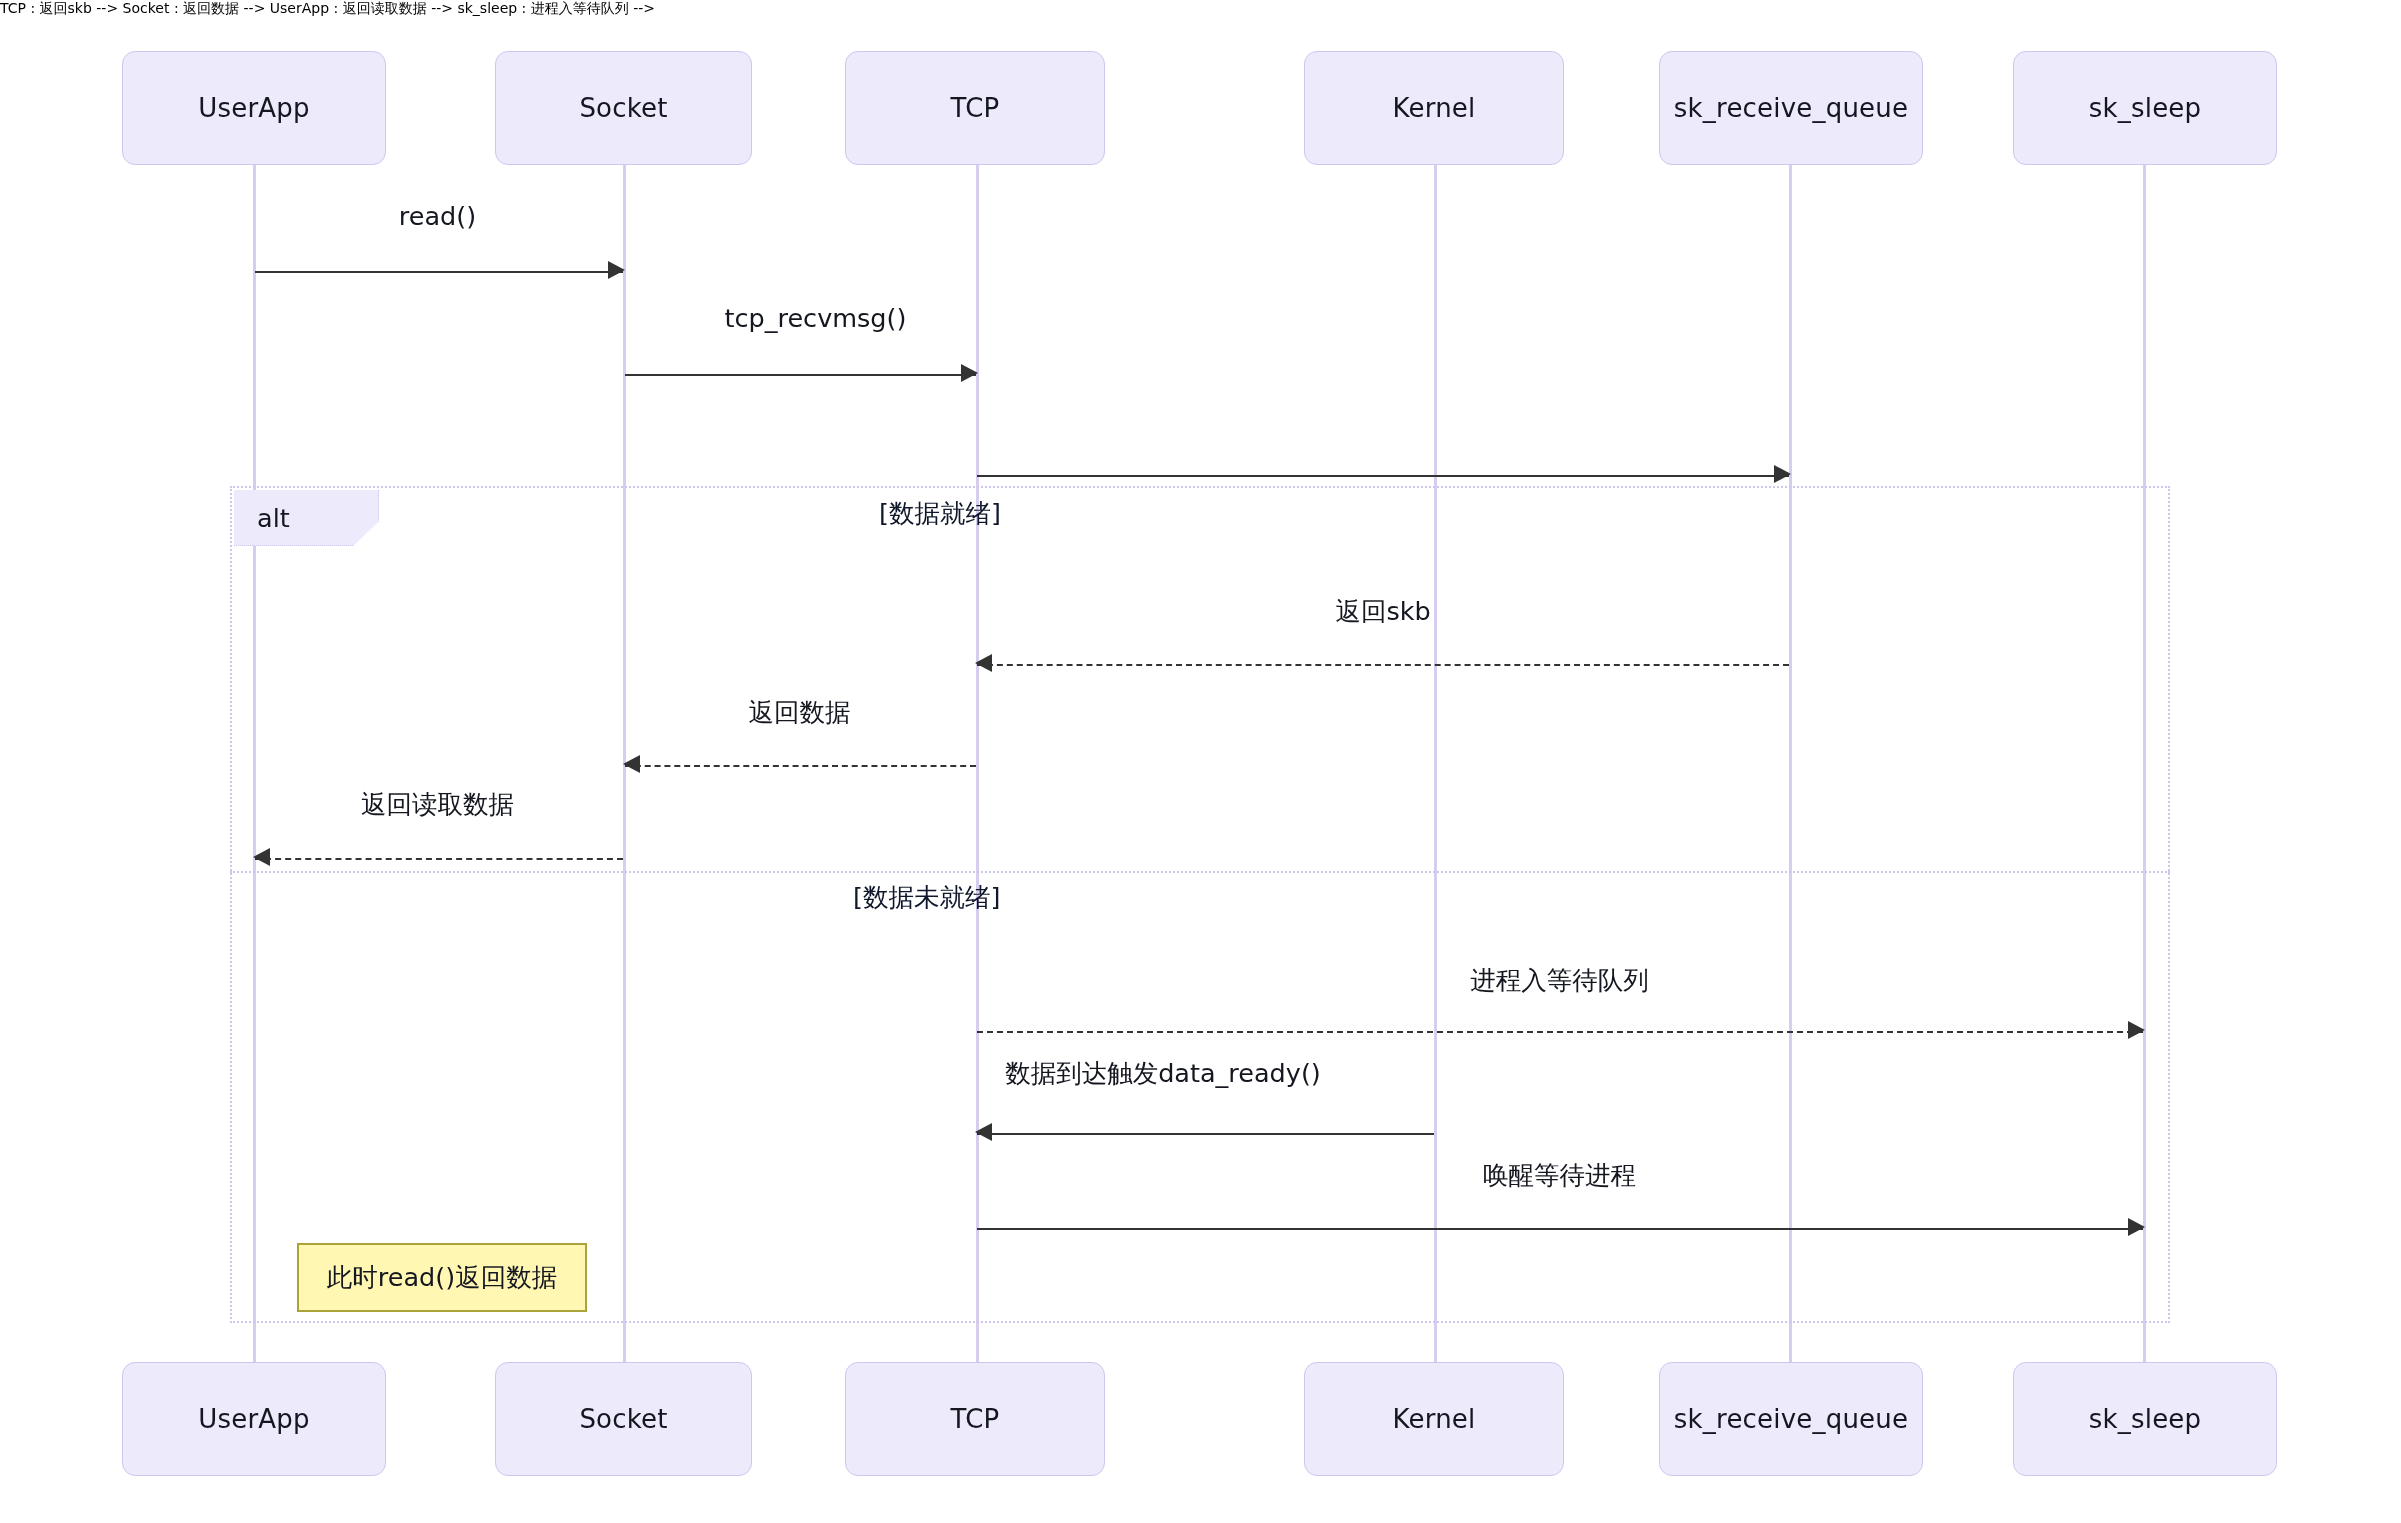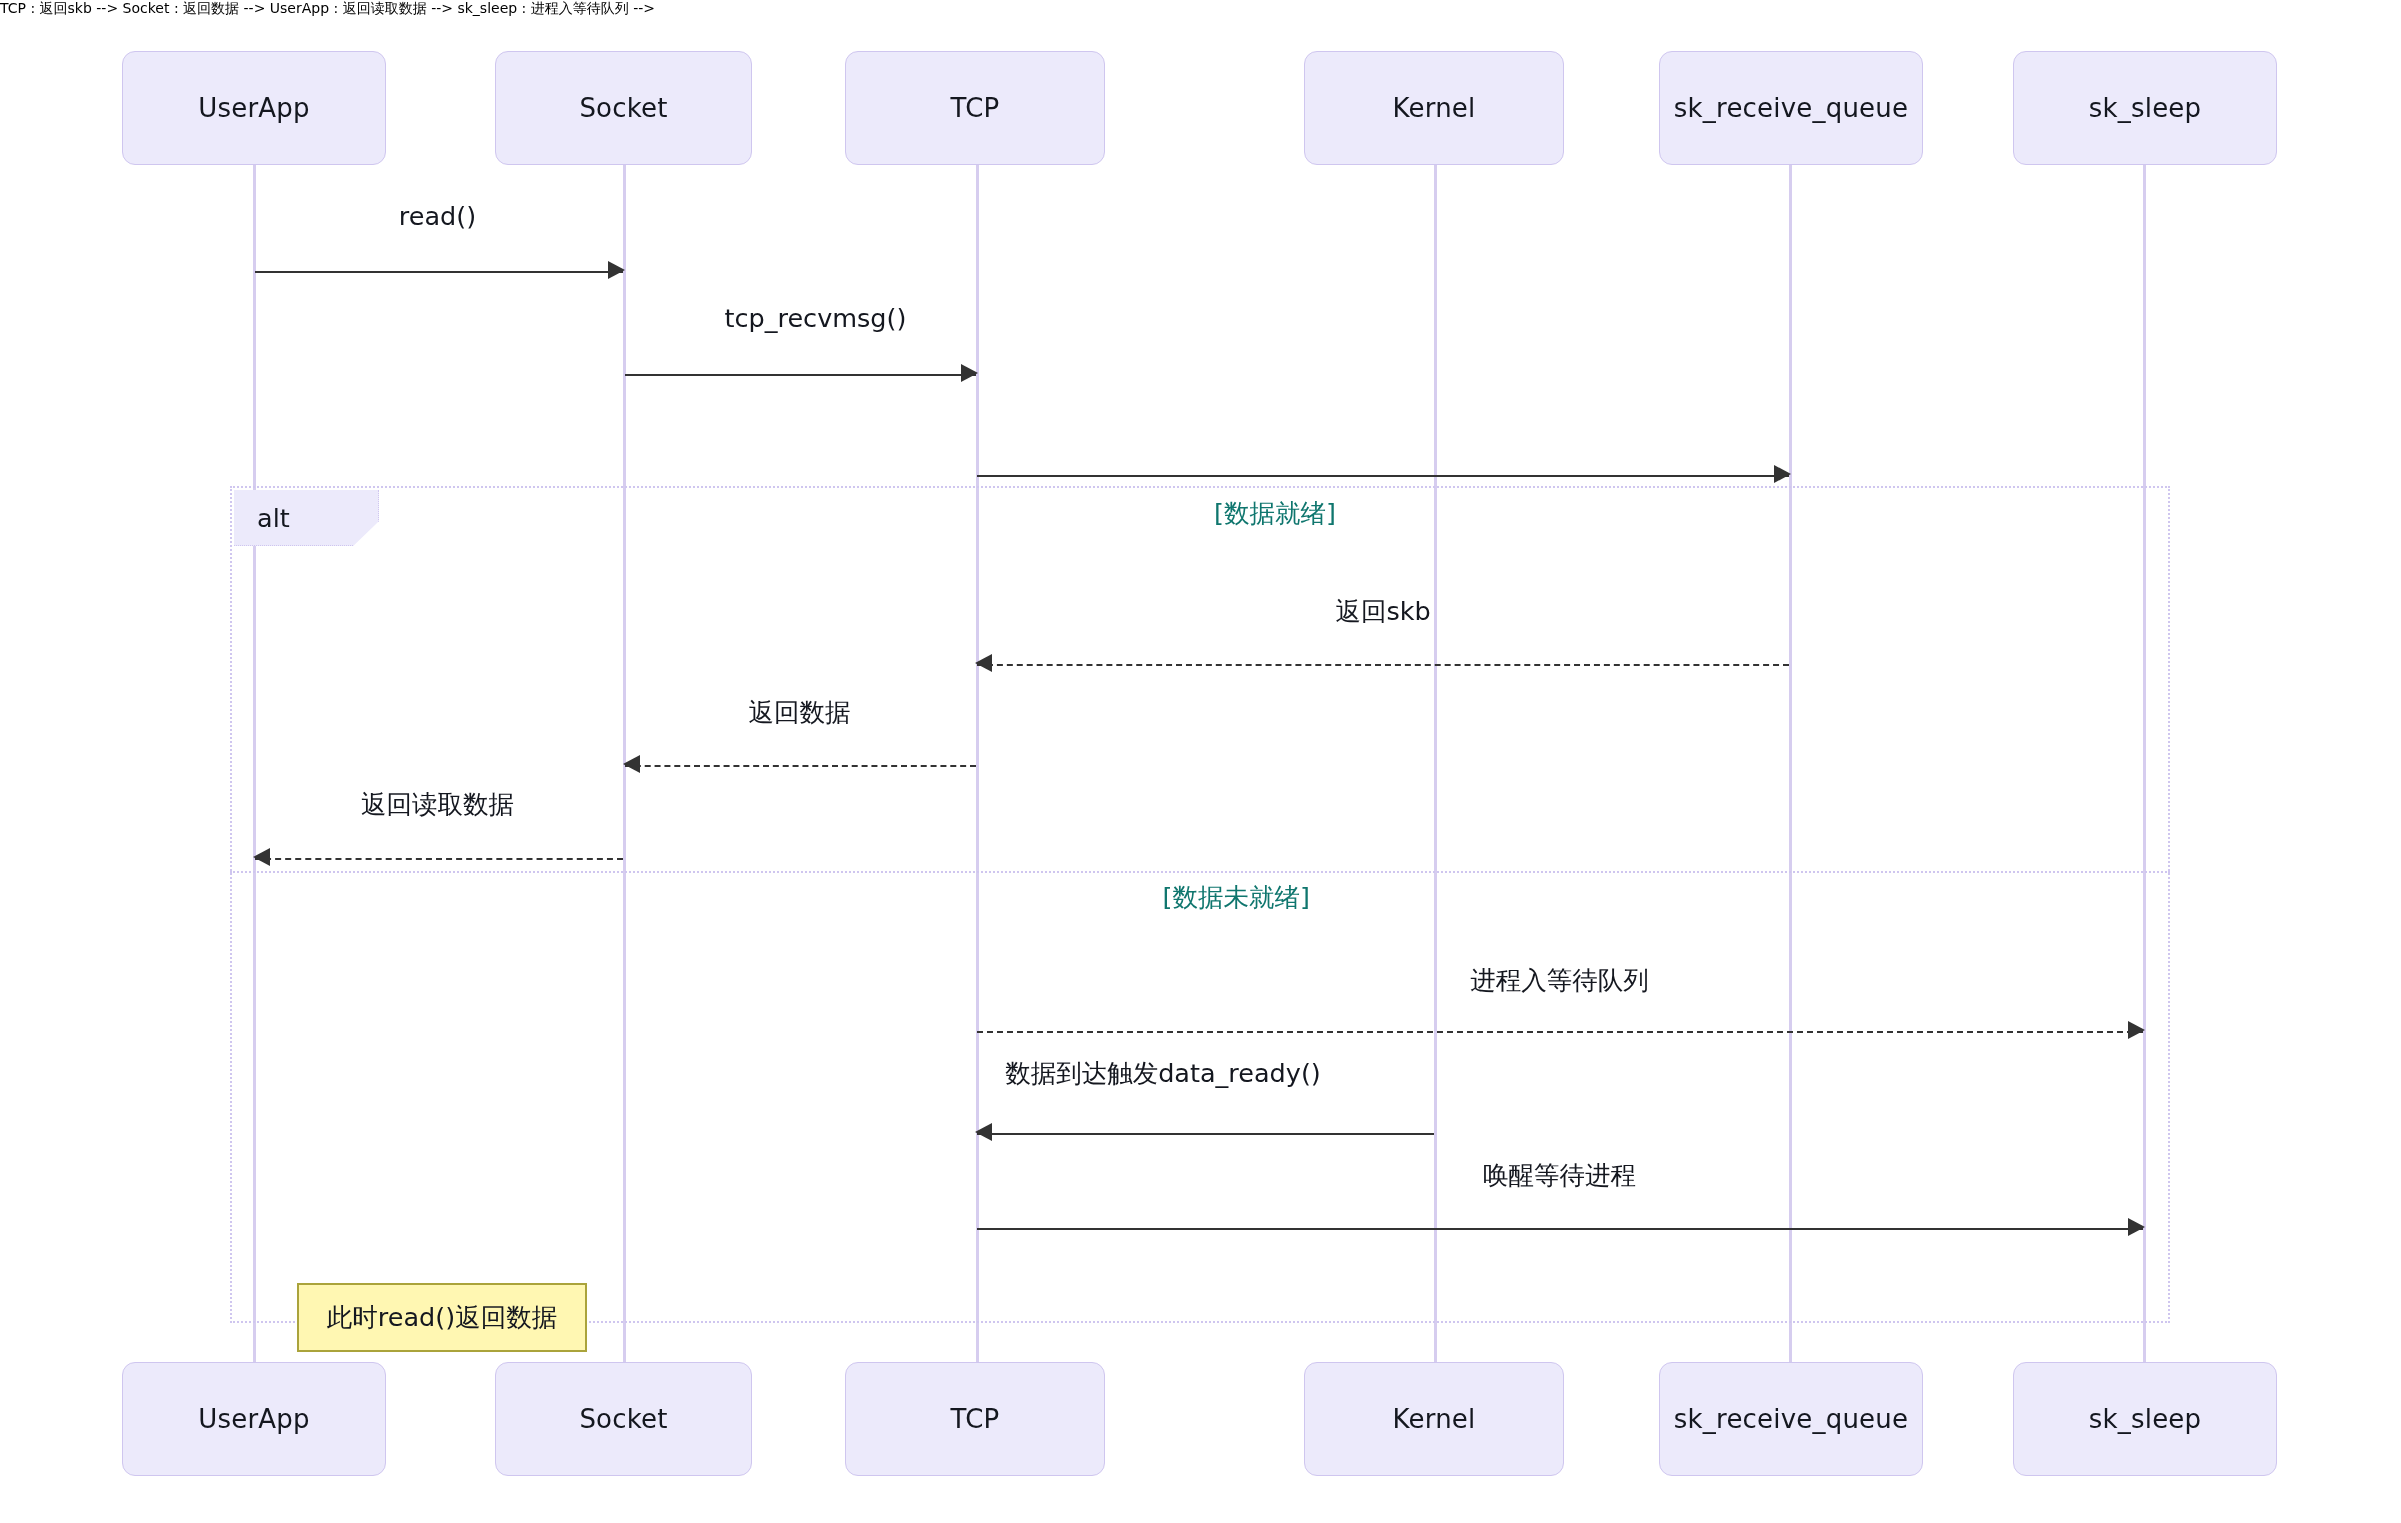--- a/index.html
+++ b/index.html
@@ -53,23 +53,23 @@
     color:#14171f;
     font-size:25.5px;
     display:flex;align-items:center;
     padding:0 19.4px 0 23px;
     -webkit-clip-path:polygon(0 0,100% 0,100% 55%,82% 100%,0 100%);
     clip-path:polygon(0 0,100% 0,100% 55%,82% 100%,0 100%);
     z-index:5;
   }
   .frag-cond{
     position:absolute;
-    color:#0f766e;
-    font-size:25.5px;
-    text-align:right;
+    color:#0f172a;
+    font-size:25.5px;
+    text-align:left;
     z-index:5;
     white-space:nowrap;
   }
 
   
   .msg{position:absolute;height:0;z-index:4;}
   .msg .shaft{
     position:absolute;left:0;right:0;top:0;height:0;
     border-top:2.6px solid #333333;
   }
@@ -207,21 +207,21 @@
   
   <div class="msg-label" style="left:976px; top:1158px; width:1167px;">
     <span>唤醒等待进程</span>
   </div>
   <div class="msg right" style="left:977px; top:1228px; width:1166px;">
     <div class="shaft"></div>
     <div class="head"></div>
   </div>
 
   
-  <div class="note" style="left:297px; top:1243px; width:290px; height:69px;margin-top:40px;">
+  <div class="note" style="left:297px; top:1243px; width:290px; height:69px;">
     <span>此时read()返回数据</span>
   </div>
 
   
   <div class="actor" style="left:122px; top:51px; width:264px; height:114px;">
     <span>UserApp</span>
   </div>
   <div class="actor" style="left:495px; top:51px; width:257px; height:114px;">
     <span>Socket</span>
   </div>

